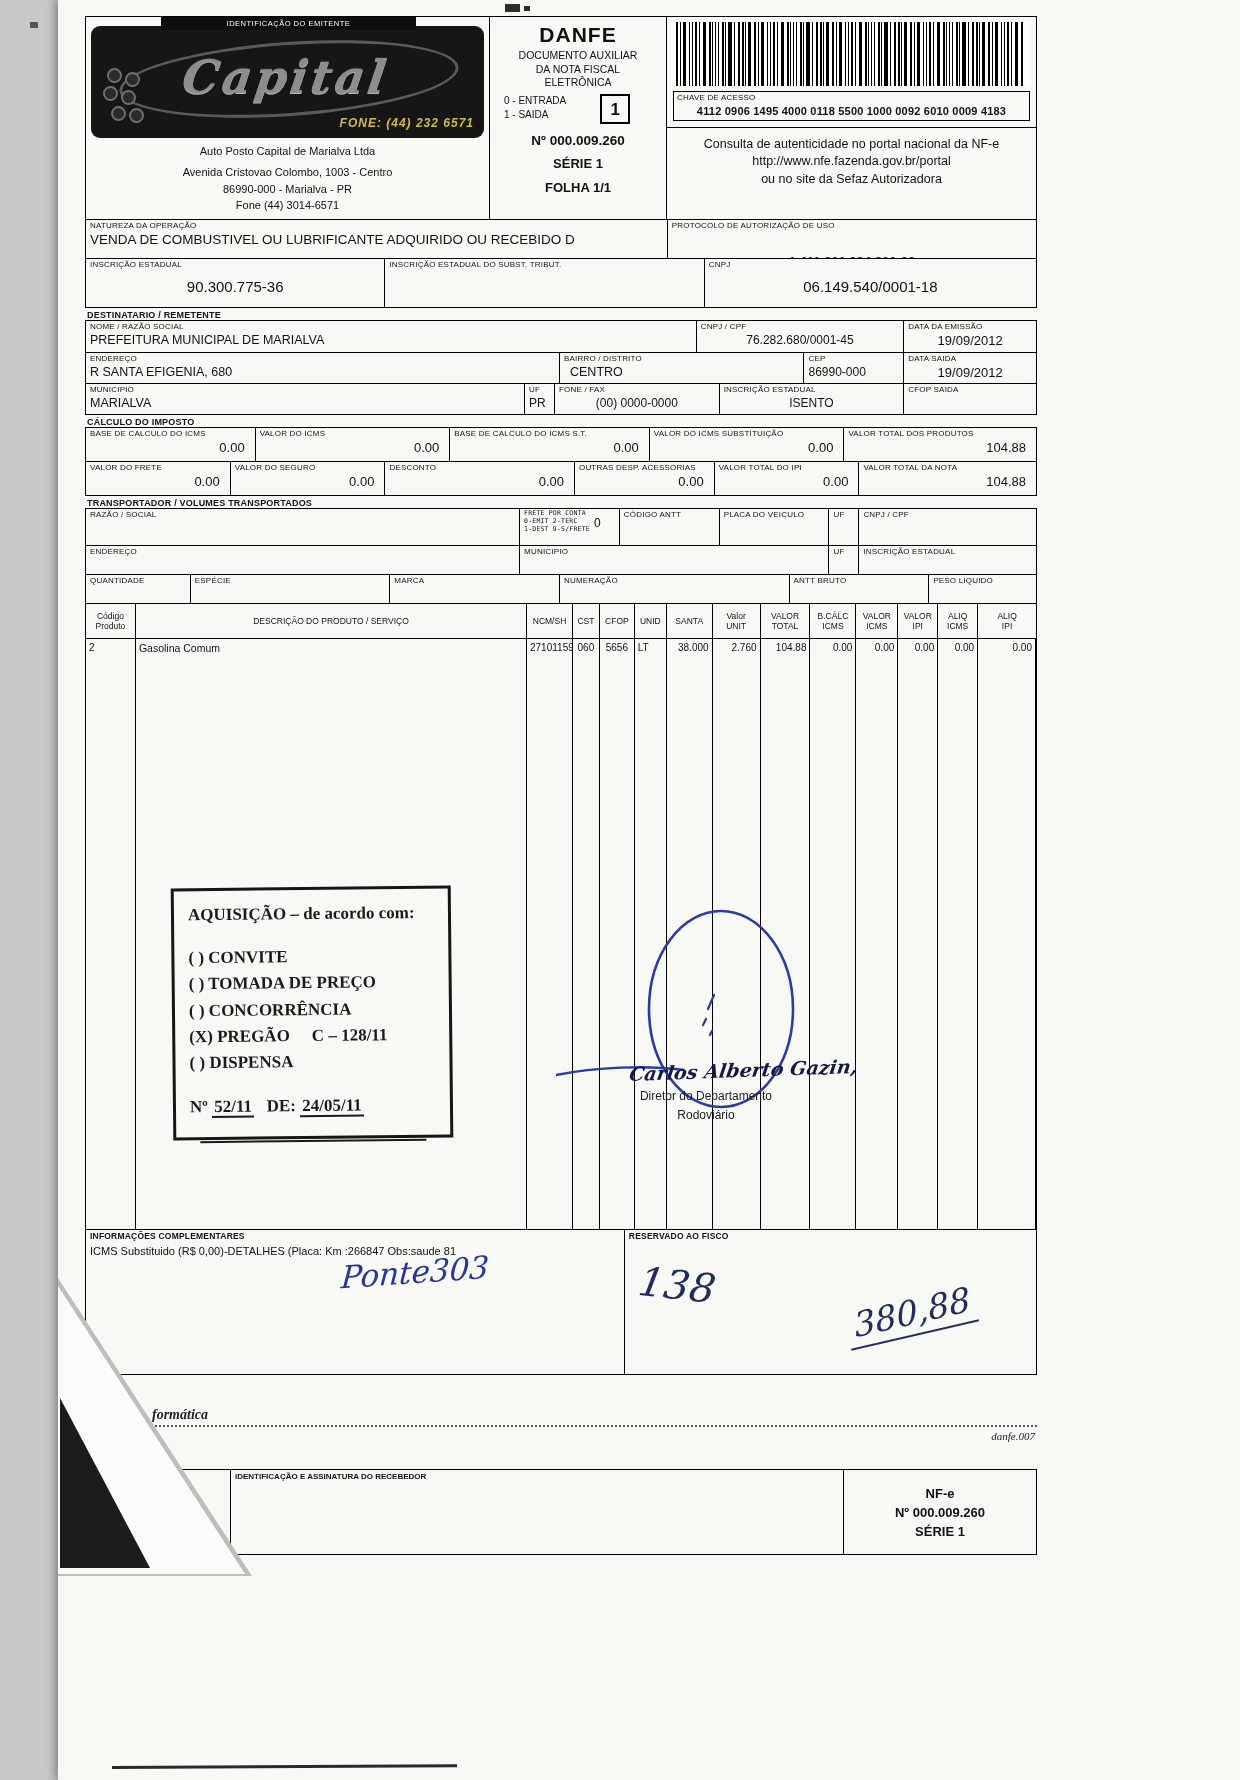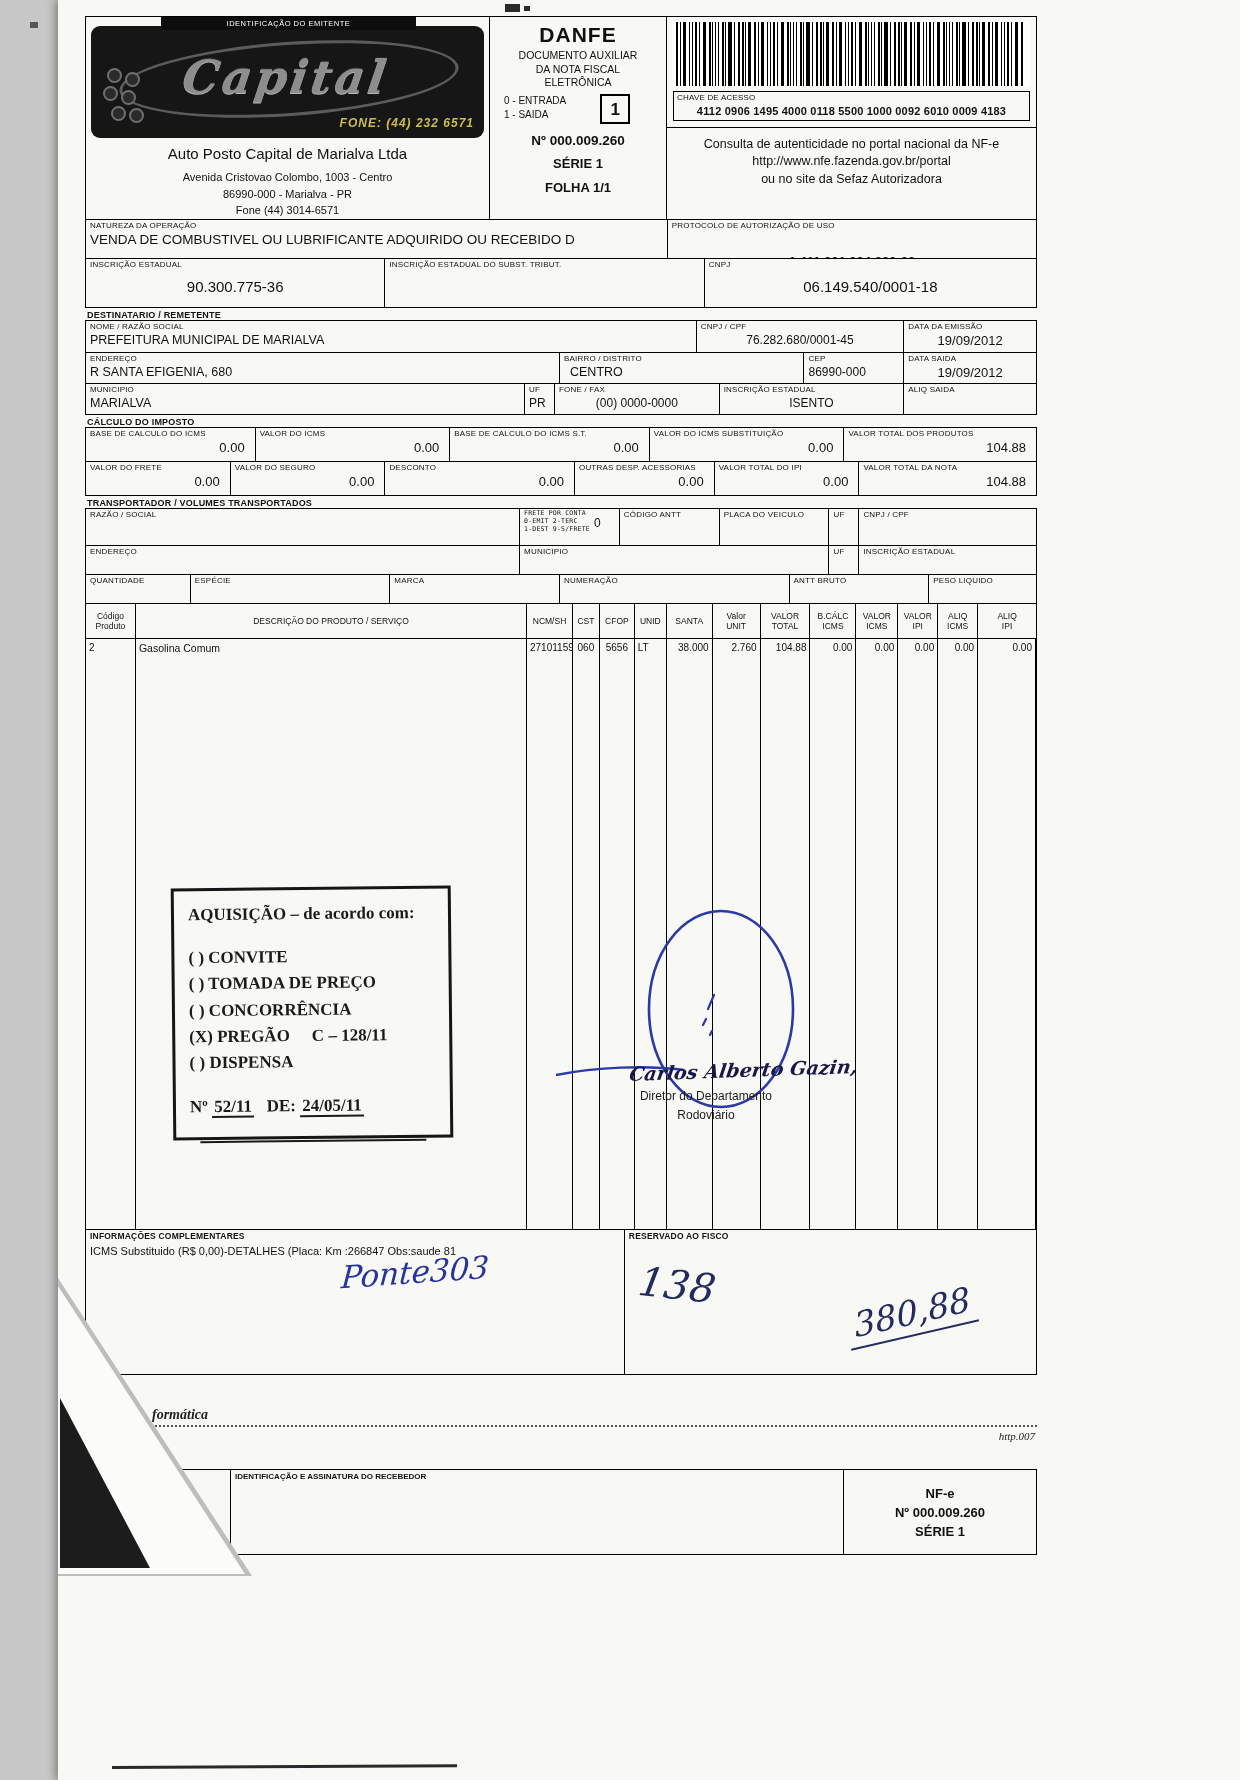--- a/index.html
+++ b/index.html
@@ -26,21 +26,21 @@
   .hdr-box + .hdr-box { border-left:none; }
   .emit-box { width:405px; }
   .emit-strip { position:absolute; top:0; left:75px; width:255px; height:13px; background:#0d0d0d; color:#fff; font-size:7.5px; text-align:center; line-height:13px; letter-spacing:.5px; z-index:3; }
   .logo { position:absolute; top:9px; left:5px; width:393px; height:112px; background:#161616; border-radius:9px; overflow:hidden; }
   .logo-swoosh { position:absolute; top:16px; left:28px; width:340px; height:74px; border:3px solid rgba(150,150,150,.55); border-radius:50%; transform:rotate(-4deg); }
   .logo-brand { position:absolute; top:24px; left:92px; font-family:"DejaVu Serif", serif; font-style:italic; font-weight:bold; font-size:46px; color:#8d8d8d; letter-spacing:3px; text-shadow:0 1px 0 #b5b5b5, 0 -1px 1px #2a2a2a; transform:skew(-8deg); }
   .logo-grapes { position:absolute; left:10px; top:40px; width:70px; height:64px; }
   .logo-grapes span { position:absolute; width:15px; height:15px; border:2px solid #6f6f6f; border-radius:50%; background:#2b2b2b; }
   .logo-phone { position:absolute; right:10px; bottom:8px; color:#cdbd4a; font-size:12px; font-weight:bold; font-style:italic; letter-spacing:1px; }
   .emit-text { position:absolute; top:128px; left:0; width:100%; text-align:center; }
-  .emit-name { font-size:15px; margin-bottom:7px; }
+  .emit-name { font-size:11px; margin-bottom:7px; }
   .emit-line { font-size:11px; line-height:1.5; }
 
   .danfe-box { width:177px; text-align:center; padding-top:6px; }
   .danfe-title { font-size:21px; font-weight:bold; letter-spacing:1px; }
   .danfe-sub { font-size:10.5px; line-height:1.3; white-space:pre-line; margin-top:2px; }
   .danfe-es { display:flex; justify-content:flex-start; padding:4px 8px 0 14px; text-align:left;gap:12px; }
   .danfe-es-lines { font-size:10px; line-height:1.45; }
   .tipo-box { width:30px; height:30px; border:2px solid #000; font-size:17px; font-weight:bold; line-height:27px; text-align:center; margin-left:22px; }
   .danfe-num { font-size:13.5px; font-weight:bold; margin-top:9px; }
   .danfe-serie { font-size:13px; font-weight:bold; margin-top:8px; }
@@ -318,21 +318,21 @@
       </div>
       <div class="cell" style="width:165px">
         <div class="lbl">FONE / FAX</div>
         <div class="val center" style="font-size:12px">(00) 0000-0000</div>
       </div>
       <div class="cell" style="width:185px">
         <div class="lbl">INSCRIÇÃO ESTADUAL</div>
         <div class="val center" style="font-size:12px">ISENTO</div>
       </div>
       <div class="cell" style="width:132px">
-        <div class="lbl">ALIQ SAIDA</div>
+        <div class="lbl">CFOP SAIDA</div>
         <div class="val"></div>
       </div>
     </div>
 
     <div class="sec-label">CÁLCULO DO IMPOSTO</div>
     <div class="row" style="height:35px">
       <div class="cell" style="width:170px">
         <div class="lbl">BASE DE CALCULO DO ICMS</div>
         <div class="val right">0.00</div>
       </div>
@@ -538,21 +538,21 @@
       </div>
       <div class="cell" style="width:412px">
         <div class="lbl bold" style="font-size:8.5px">RESERVADO AO FISCO</div>
         <div class="hand-138">138</div>
         <div class="hand-380">380,88</div>
       </div>
     </div>
 
     <div class="cutline">
       <span class="cut-text">formática</span>
-      <span class="cut-ref">http.007</span>
+      <span class="cut-ref">danfe.007</span>
     </div>
 
     <div class="footer">
       <div class="f-cell" style="width:110px"></div>
       <div class="f-cell" style="width:613px">
         <div class="f-label">IDENTIFICAÇÃO E ASSINATURA DO RECEBEDOR</div>
       </div>
       <div class="f-cell nfe-box" style="width:192px">
         <div>NF-e</div>
         <div>Nº 000.009.260</div>

